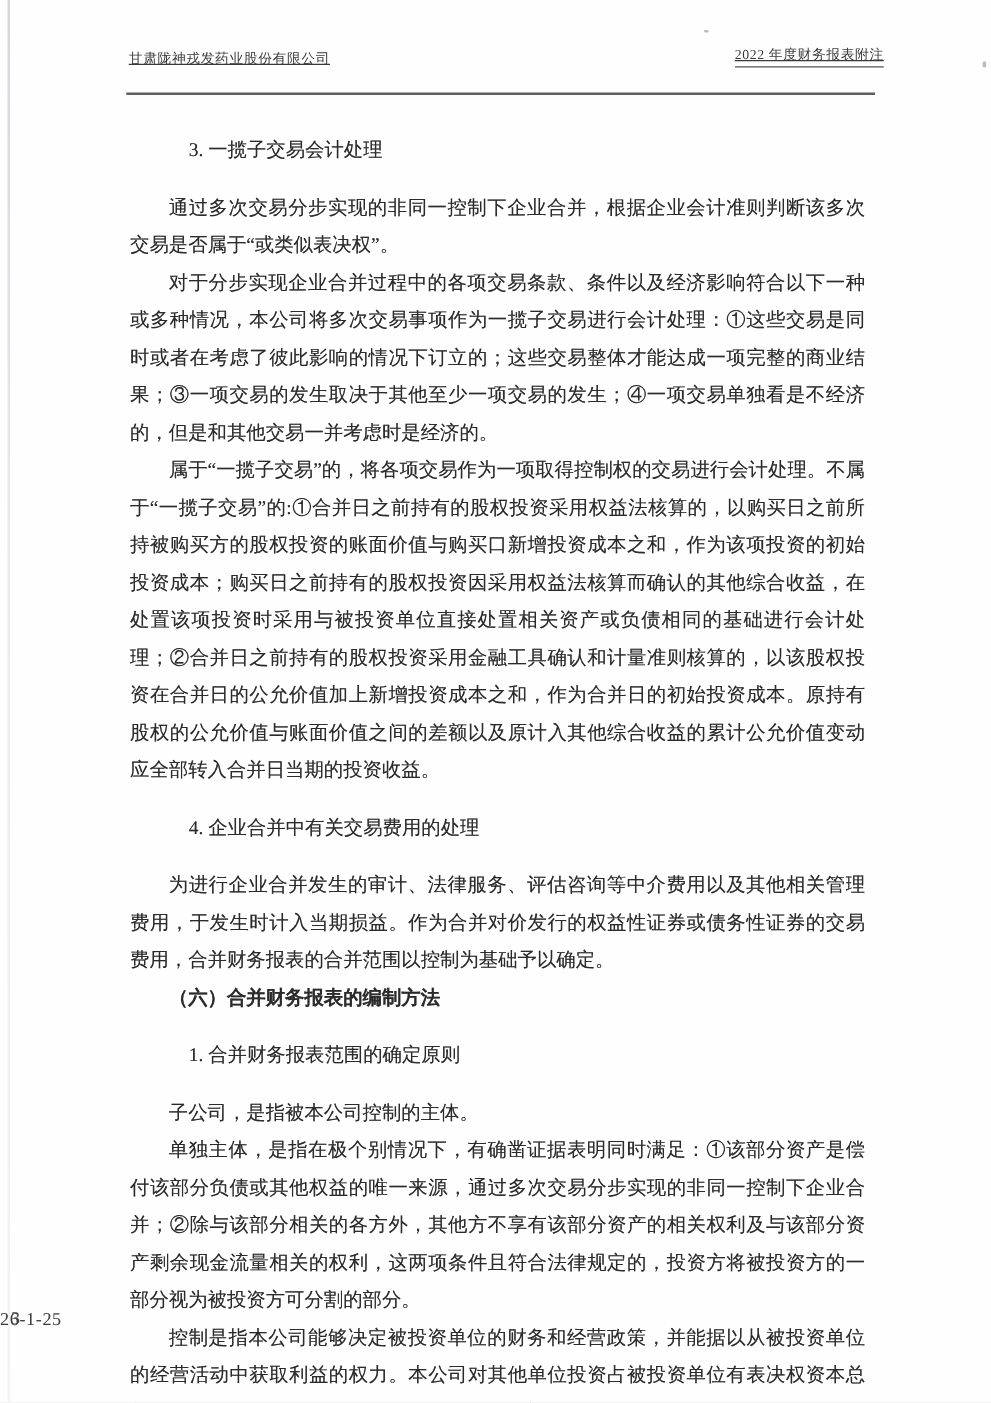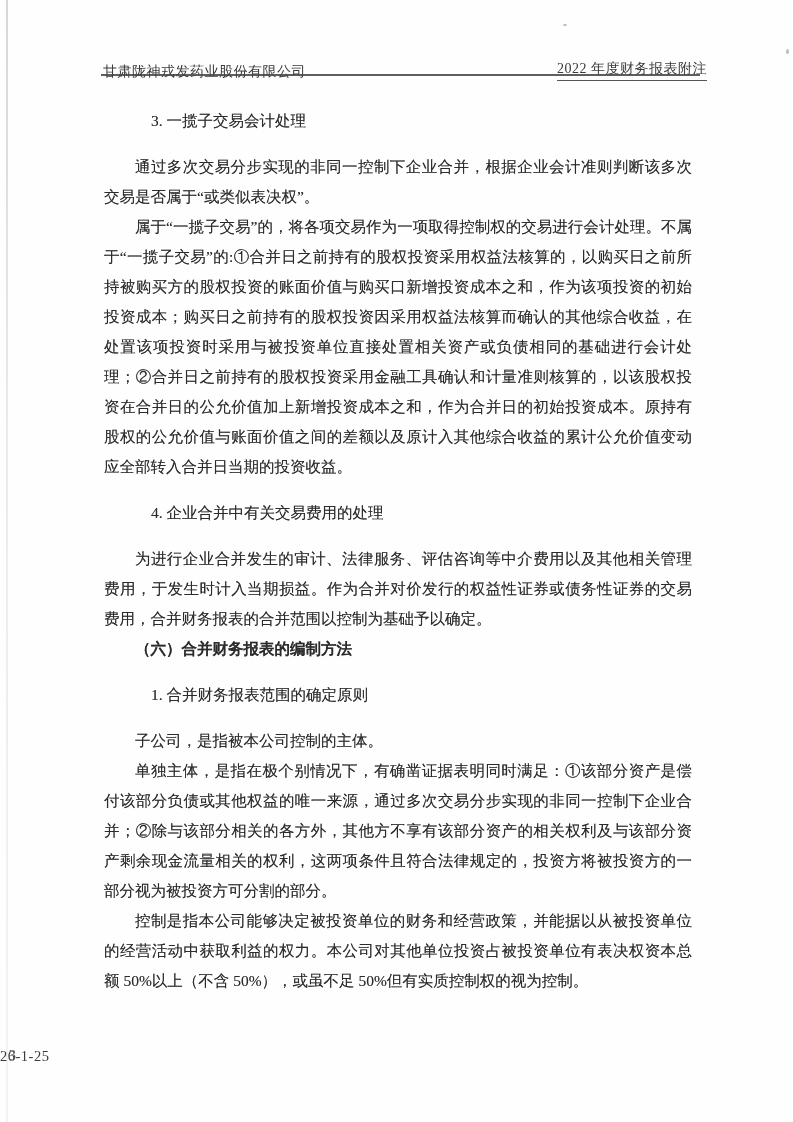--- a/index.html
+++ b/index.html
@@ -18,23 +18,23 @@
     background:linear-gradient(180deg,#c9ced2 0%,#e4e7e9 40%,#eef0f1 100%);
     opacity:.8;
   }
   .speck{
     position:absolute;width:4px;height:2px;background:#b9bcbe;border-radius:50%;
   }
   .speck.s1{left:563px;top:24px;}
   .speck.s2{left:786px;top:49px;width:3px;height:5px;}
 
   .header{
-    position:absolute;left:103px;top:60px;width:604px;
+    position:absolute;left:103px;top:36px;width:604px;
     display:flex;justify-content:space-between;align-items:flex-end;
-    font-size:14px;letter-spacing:.5px;color:#3a3a3a;
+    font-size:11px;letter-spacing:.5px;color:#3a3a3a;text-decoration:underline;
   }
   .header .company{font-weight:500;}
   .header .doc-title{
     border-bottom:1.5px solid #555;
     padding-bottom:2px;
   }
   .header-rule{
     position:absolute;left:101px;top:74px;width:599px;height:2px;
     background:#424242;opacity:.85;
   }
@@ -71,20 +71,21 @@
 
   <div class="header">
     <span class="company">甘肃陇神戎发药业股份有限公司</span>
     <span class="doc-title">2022 年度财务报表附注</span>
   </div>
   <div class="header-rule"></div>
 
   <div class="body-text">
       <p class="heading">3. 一揽子交易会计处理</p>
       <p class="para">通过多次交易分步实现的非同一控制下企业合并，根据企业会计准则判断该多次交易是否属于“或类似表决权”。</p>
+      <p class="para">对于分步实现企业合并过程中的各项交易条款、条件以及经济影响符合以下一种或多种情况，本公司将多次交易事项作为一揽子交易进行会计处理：①这些交易是同时或者在考虑了彼此影响的情况下订立的；这些交易整体才能达成一项完整的商业结果；③一项交易的发生取决于其他至少一项交易的发生；④一项交易单独看是不经济的，但是和其他交易一并考虑时是经济的。</p>
       <p class="para">属于“一揽子交易”的，将各项交易作为一项取得控制权的交易进行会计处理。不属于“一揽子交易”的:①合并日之前持有的股权投资采用权益法核算的，以购买日之前所持被购买方的股权投资的账面价值与购买口新增投资成本之和，作为该项投资的初始投资成本；购买日之前持有的股权投资因采用权益法核算而确认的其他综合收益，在处置该项投资时采用与被投资单位直接处置相关资产或负债相同的基础进行会计处理；②合并日之前持有的股权投资采用金融工具确认和计量准则核算的，以该股权投资在合并日的公允价值加上新增投资成本之和，作为合并日的初始投资成本。原持有股权的公允价值与账面价值之间的差额以及原计入其他综合收益的累计公允价值变动应全部转入合并日当期的投资收益。</p>
       <p class="heading">4. 企业合并中有关交易费用的处理</p>
       <p class="para">为进行企业合并发生的审计、法律服务、评估咨询等中介费用以及其他相关管理费用，于发生时计入当期损益。作为合并对价发行的权益性证券或债务性证券的交易费用，合并财务报表的合并范围以控制为基础予以确定。</p>
       <p class="heading-bold">（六）合并财务报表的编制方法</p>
       <p class="heading">1. 合并财务报表范围的确定原则</p>
       <p class="para">子公司，是指被本公司控制的主体。</p>
       <p class="para">单独主体，是指在极个别情况下，有确凿证据表明同时满足：①该部分资产是偿付该部分负债或其他权益的唯一来源，通过多次交易分步实现的非同一控制下企业合并；②除与该部分相关的各方外，其他方不享有该部分资产的相关权利及与该部分资产剩余现金流量相关的权利，这两项条件且符合法律规定的，投资方将被投资方的一部分视为被投资方可分割的部分。</p>
       <p class="para">控制是指本公司能够决定被投资单位的财务和经营政策，并能据以从被投资单位的经营活动中获取利益的权力。本公司对其他单位投资占被投资单位有表决权资本总额 50%以上（不含 50%），或虽不足 50%但有实质控制权的视为控制。</p>
     </div>
 

